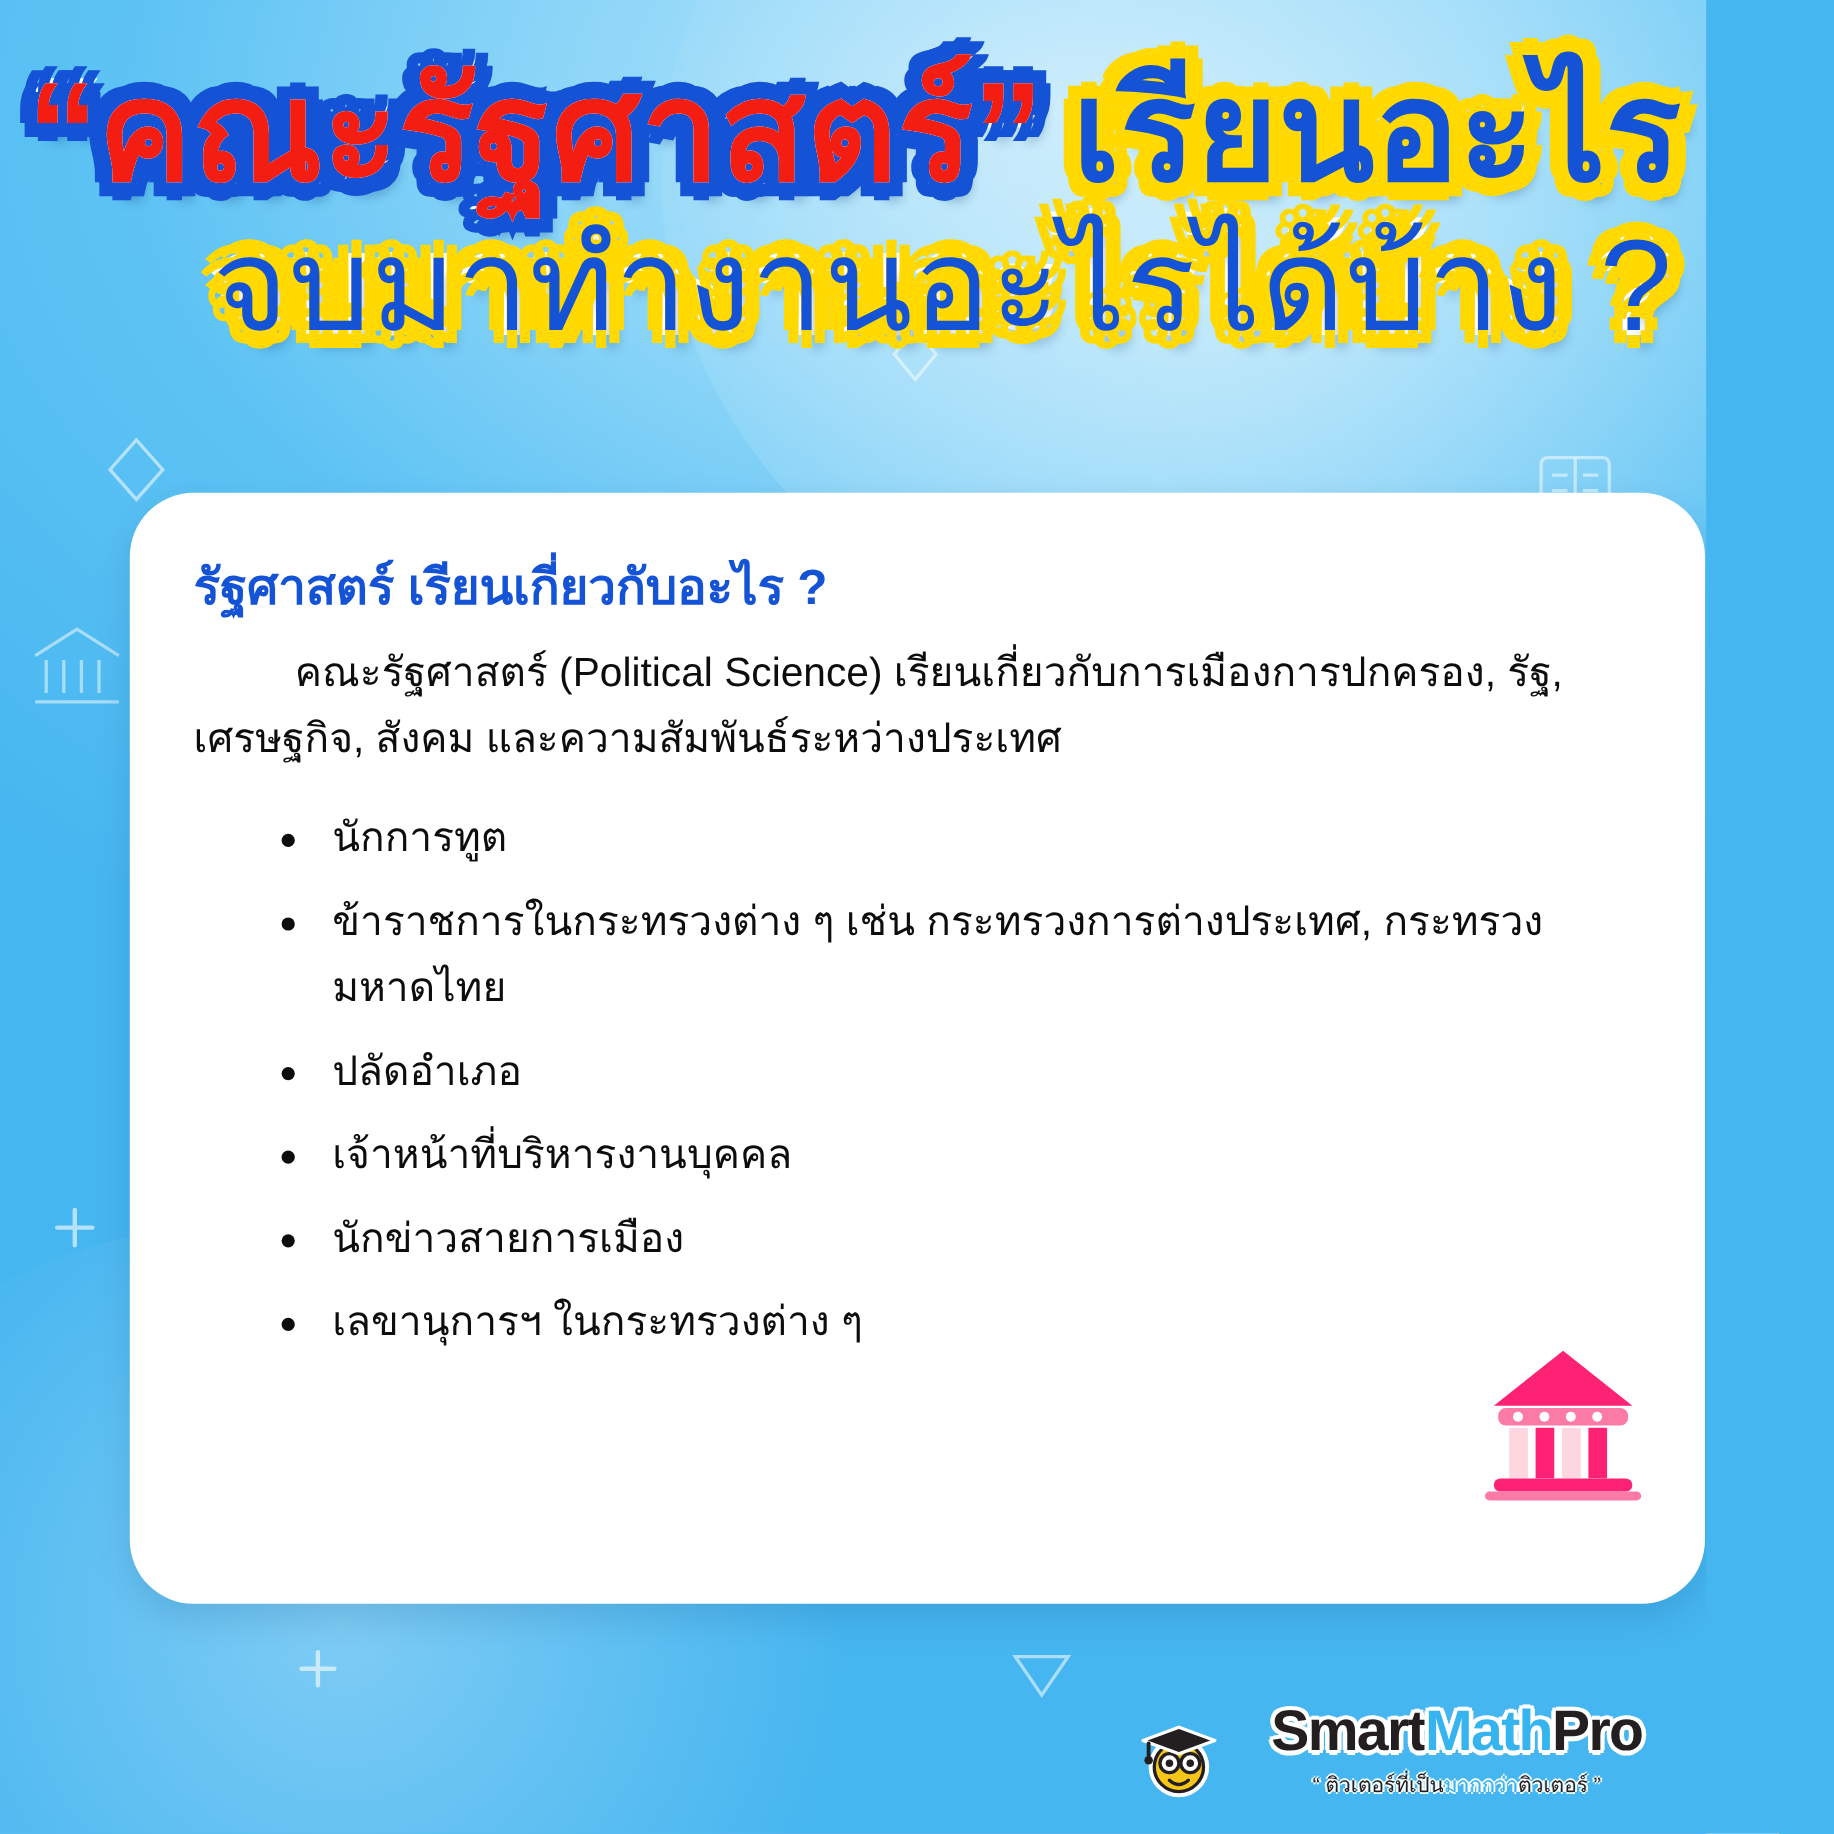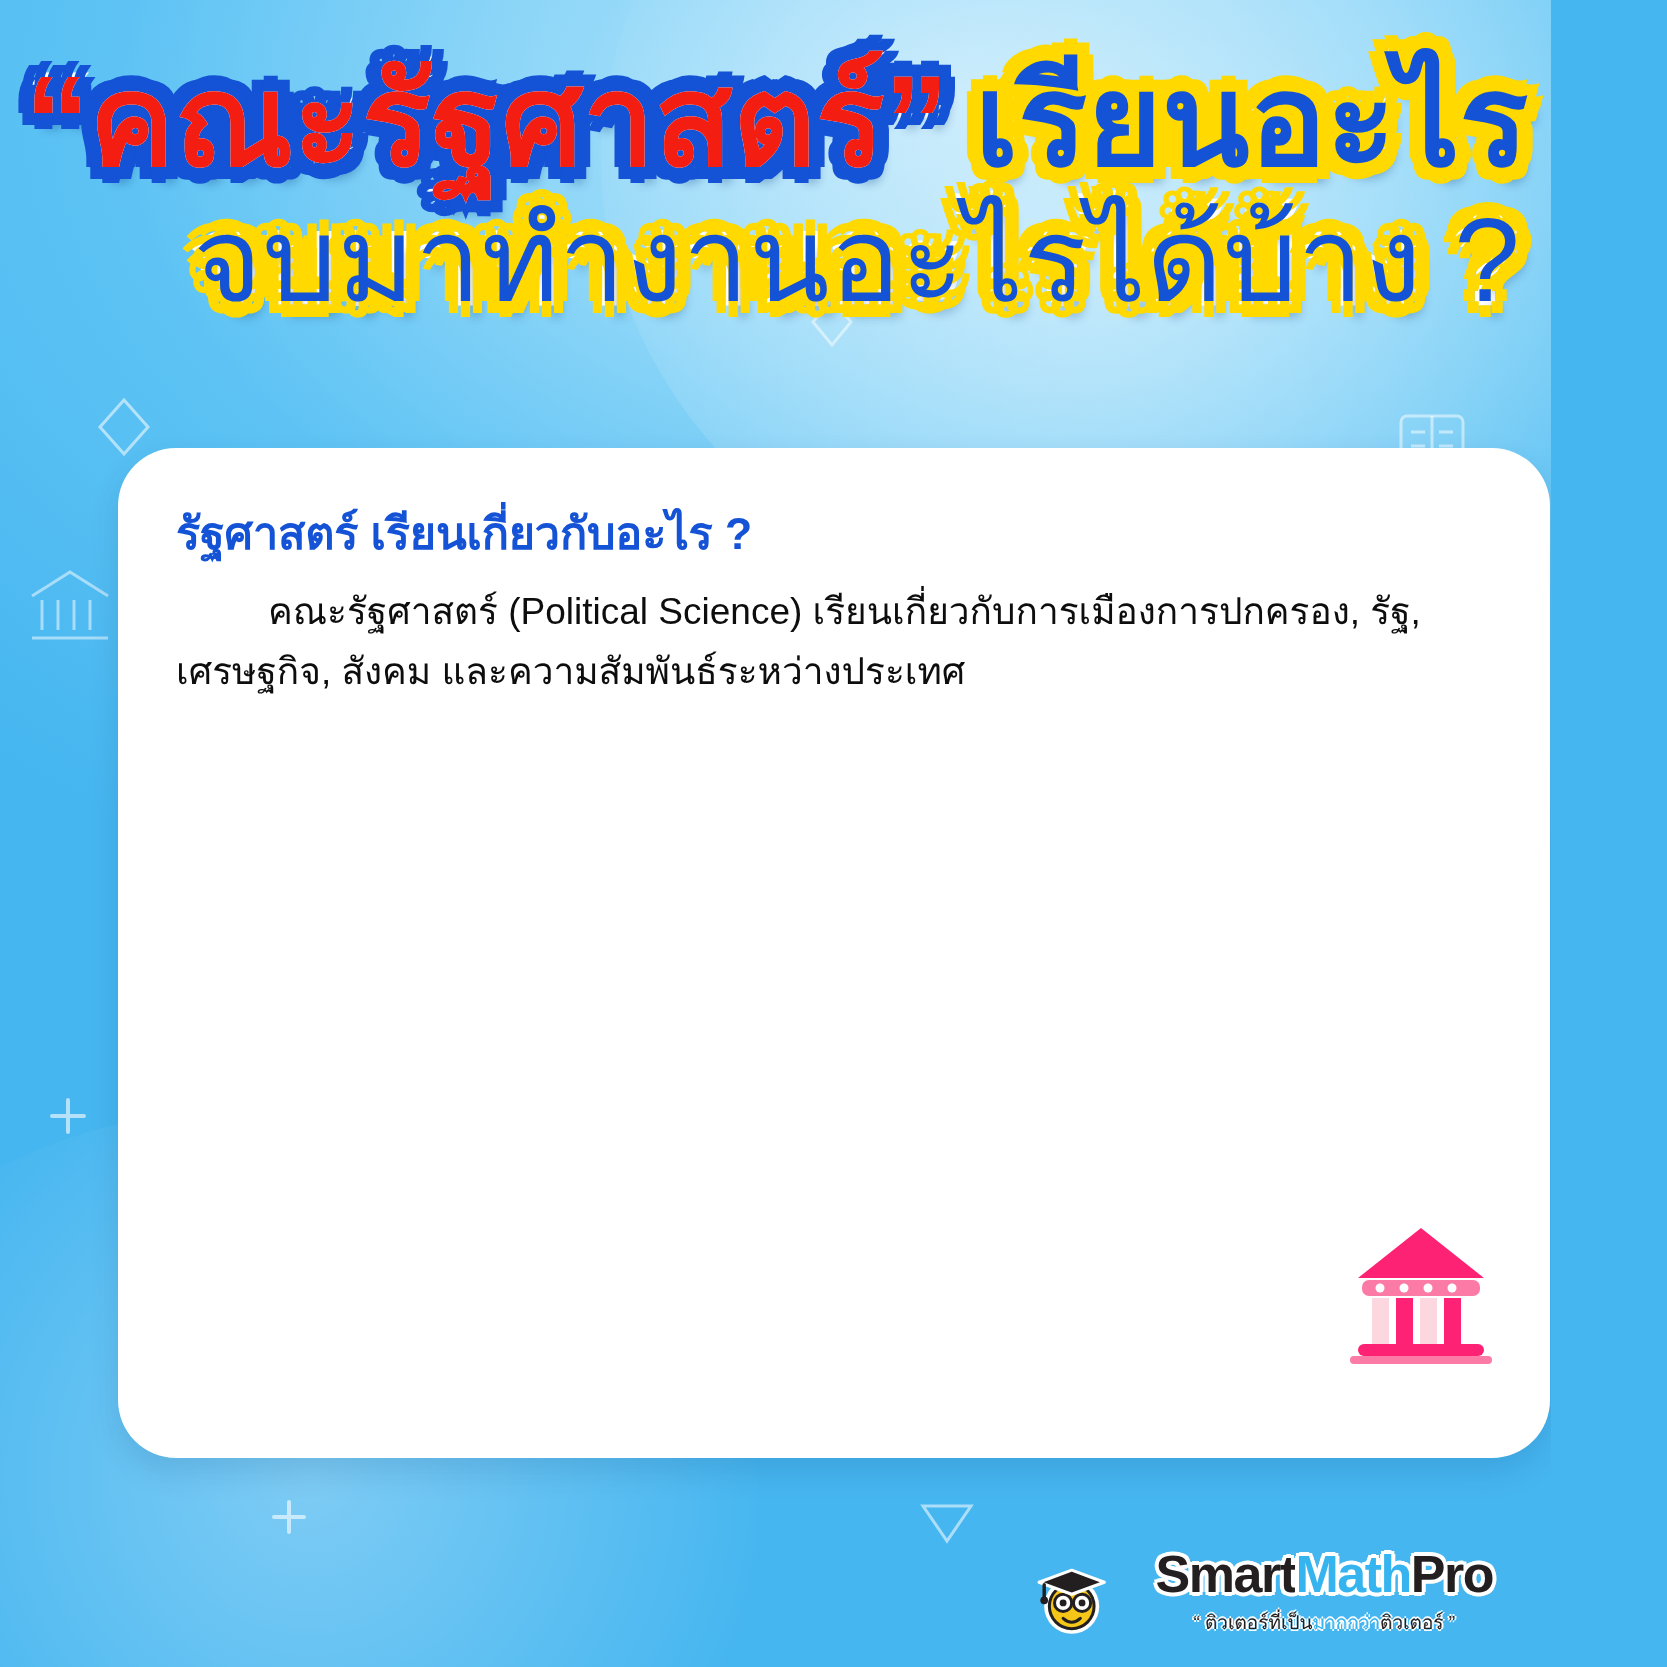--- a/index.html
+++ b/index.html
@@ -271,20 +271,28 @@
   </div>
 
   <div class="card">
     <div class="card-inner">
 
       <div class="sec-head">รัฐศาสตร์ เรียนเกี่ยวกับอะไร ?</div>
 
       <div class="para">คณะรัฐศาสตร์ (Political Science) เรียนเกี่ยวกับการเมืองการปกครอง, รัฐ, เศรษฐกิจ, สังคม และความสัมพันธ์ระหว่างประเทศ</div>
 
 
+      <ul class="jobs">
+        <li>นักการทูต</li>
+        <li>ข้าราชการในกระทรวงต่าง ๆ เช่น กระทรวงการต่างประเทศ, กระทรวงมหาดไทย</li>
+        <li>ปลัดอำเภอ</li>
+        <li>เจ้าหน้าที่บริหารงานบุคคล</li>
+        <li>นักข่าวสายการเมือง</li>
+        <li>เลขานุการฯ ในกระทรวงต่าง ๆ</li>
+      </ul>
 
       <svg class="building" viewBox="0 0 146 150">
         <g>
 
           <path d="M73 4 L142 58 L142 74 L128 74 L128 120 L140 120 L140 146 L6 146 L6 120 L18 120 L18 74 L4 74 L4 58 Z" fill="#ffffff" stroke="#ffffff" stroke-width="13" stroke-linejoin="round"></path>
 
           <path d="M73 12 L136 62 L10 62 Z" fill="#fd2273"></path>
 
           <rect x="14" y="64" width="118" height="16" rx="7" fill="#fb7aa6"></rect>
 

